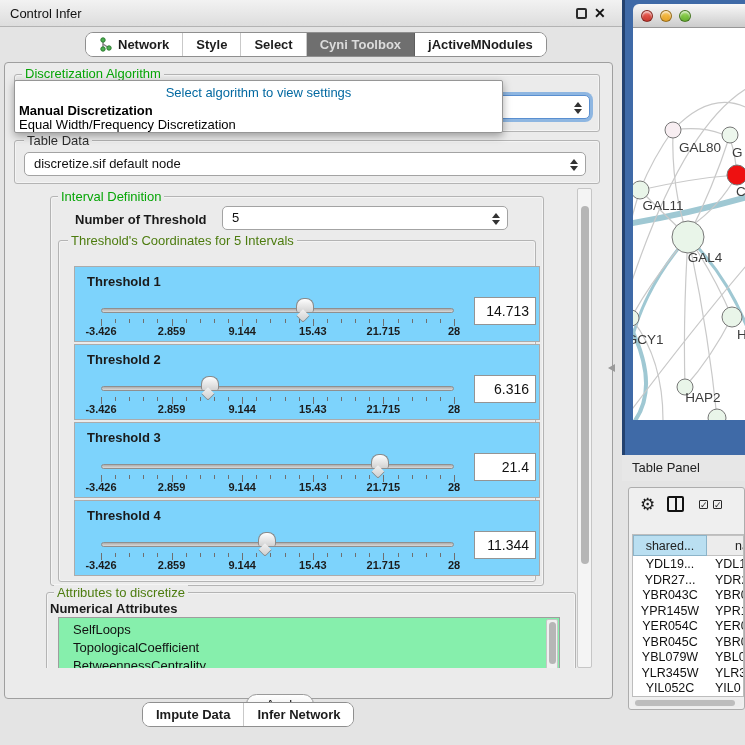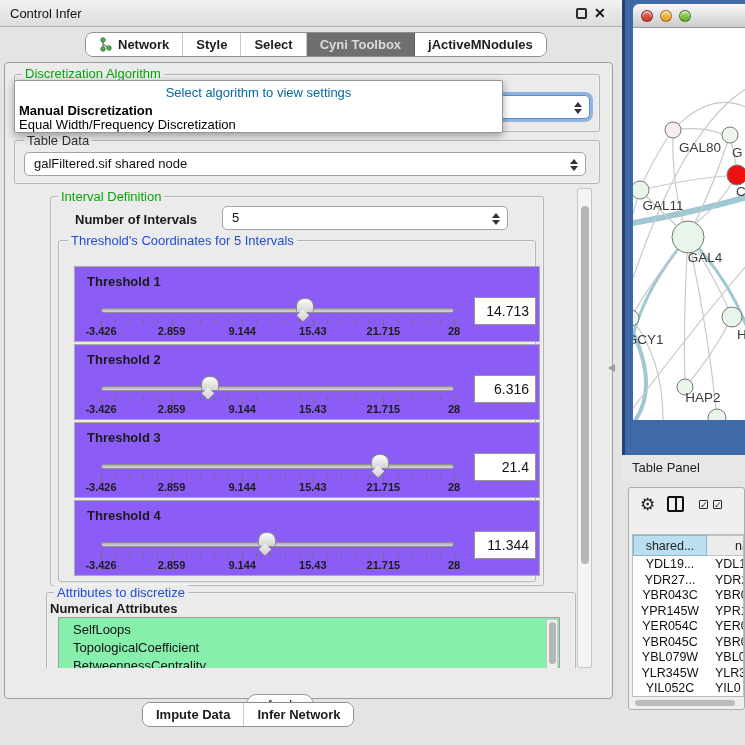--- a/index.html
+++ b/index.html
@@ -19,41 +19,41 @@
   .tab { display:flex; align-items:center; padding:0 13px; font-size:13px; font-weight:bold; color:#1c1c1c; background:#fff; border-right:1px solid #c9c9c9; cursor:pointer; white-space:nowrap; }
   .tab:last-child { border-right:none; }
   .tab.sel { background:#6f6f6f; color:#dcdcdc; border-right:1px solid #5e5e5e; }
   .tab .net-ico { margin-right:6px; }
 
   #main-panel { left:4px; top:62px; width:609px; height:637px; background:#ebebeb; border:1px solid #9f9f9f; border-radius:4px; }
 
   .group { position:absolute; border:1px solid #b4b4b4; border-radius:3px; box-shadow:inset 0 0 0 1px #f4f4f4; }
   .group-label { position:absolute; font-size:13px; background:#ebebeb; padding:0 3px; white-space:nowrap; }
   .lbl-green { color:#07a607; }
-  .lbl-blue  { color:#1d4ed8; }
+  .lbl-blue  { color:#4d7c0f; }
   .lbl-dark  { color:#2e2e2e; }
 
   .combo { position:absolute; background:#fff; border:1px solid #a3a3a3; border-radius:5px; height:24px; line-height:22px; padding-left:9px; font-size:13px; color:#111; cursor:pointer; }
   .stepper { position:absolute; right:5px; top:3px; width:13px; height:17px; display:flex; flex-direction:column; align-items:center; justify-content:center; gap:2px; }
   .tri-up { width:0; height:0; border-left:4px solid transparent; border-right:4px solid transparent; border-bottom:5px solid #333; }
   .tri-dn { width:0; height:0; border-left:4px solid transparent; border-right:4px solid transparent; border-top:5px solid #333; }
   .focus-ring { box-shadow:0 0 0 3px rgba(92,154,219,.65); border-color:#5a8fd0; }
 
   #algo-popup { left:14px; top:80px; width:489px; height:53px; background:#fff; border:1px solid #969696; border-radius:2px; box-shadow:0 3px 8px rgba(0,0,0,.35); z-index:50; }
   #popup-hint { position:absolute; left:0; right:0; top:4px; text-align:center; color:#0369a1; font-size:13px; }
   .popup-opt { position:absolute; left:4px; font-size:13px; color:#000; white-space:nowrap; cursor:pointer; }
 
   #viewport { left:10px; top:188px; width:566px; height:480px; overflow:hidden; }
   .vscroll { background:#f4f4f4; border:1px solid #c6c6c6; border-radius:2px; }
   #main-vscroll { left:577px; top:188px; width:15px; height:480px; }
   .scroll-thumb { position:absolute; background:#b6b6b6; border-radius:5px; }
 
   #noi-label { font-weight:bold; }
 
-  .thr-box { position:absolute; left:64px; width:466px; height:76px; border:1px solid #ababab; background:#8b5cf6; }
+  .thr-box { position:absolute; left:64px; width:466px; height:76px; border:1px solid #ababab; background:#7dd3fc; }
   .thr-title { position:absolute; left:12px; top:7px; font-weight:bold; font-size:13px; }
   .track { position:absolute; left:26px; top:41px; width:353px; height:5px; border:1px solid #8f8f8f; border-radius:3px; background:linear-gradient(#aeaeae,#d9d9d9); }
   .thumb { position:absolute; top:31px; width:18px; height:22px; cursor:pointer; }
   .thumb-top { position:absolute; left:0; top:0; width:18px; height:14px; background:linear-gradient(#fdfdfd,#d2d2d2); border:1px solid #8a8a8a; border-bottom:none; border-radius:8px 8px 2px 2px; }
   .thumb-tip { position:absolute; left:2px; top:13px; width:10px; height:10px; background:linear-gradient(135deg,#f2f2f2,#cfcfcf); border:1px solid #8a8a8a; border-top:none; border-left:none; transform:rotate(45deg); border-radius:0 0 3px 0; }
   .tick { position:absolute; width:1px; background:#6f6f6f; top:52px; }
   .tick-label { position:absolute; top:58px; transform:translateX(-50%); font-size:11px; font-weight:bold; color:#1c1c1c; }
   .val-field { position:absolute; left:399px; top:30px; width:62px; height:28px; border:1px solid #949494; background:#fff; font-family:"Liberation Sans",sans-serif; font-size:14px; text-align:right; padding-right:6px; color:#111; }
 
   #attr-heading { font-weight:bold; }
@@ -134,33 +134,33 @@
 
 <div class="abs" id="algo-popup">
   <div id="popup-hint">Select algorithm to view settings</div>
   <div class="popup-opt" style="top:22px; font-weight:bold;">Manual Discretization</div>
   <div class="popup-opt" style="top:36px;">Equal Width/Frequency Discretization</div>
 </div>
 
 <div class="group" style="left:14px; top:140px; width:586px; height:44px;"></div>
 <div class="group-label lbl-dark" style="left:24px; top:133px;">Table Data</div>
 <div class="combo" style="left:24px; top:152px; width:562px;">
-  <span>galFiltered.sif shared node</span>
+  <span>discretize.sif default node</span>
   <span class="stepper">
       <span class="tri-up"></span>
       <span class="tri-dn"></span>
     </span>
 </div>
 
 <div class="abs" id="viewport">
 
   <div class="group" style="left:40px; top:8px; width:494px; height:390px;"></div>
   <div class="group-label lbl-green" style="left:48px; top:1px;">Interval Definition</div>
 
-  <div class="abs" id="noi-label" style="left:65px; top:24px;">Number of Intervals</div>
+  <div class="abs" id="noi-label" style="left:65px; top:24px;">Number of Threshold</div>
   <div class="combo" style="left:212px; top:18px; width:286px;">
     <span>5</span>
     <span class="stepper">
         <span class="tri-up"></span>
         <span class="tri-dn"></span>
       </span>
   </div>
 
   <div class="group" style="left:48px; top:52px; width:478px; height:342px;"></div>
   <div class="group-label lbl-blue" style="left:58px; top:45px;">Threshold's Coordinates for 5 Intervals</div>

